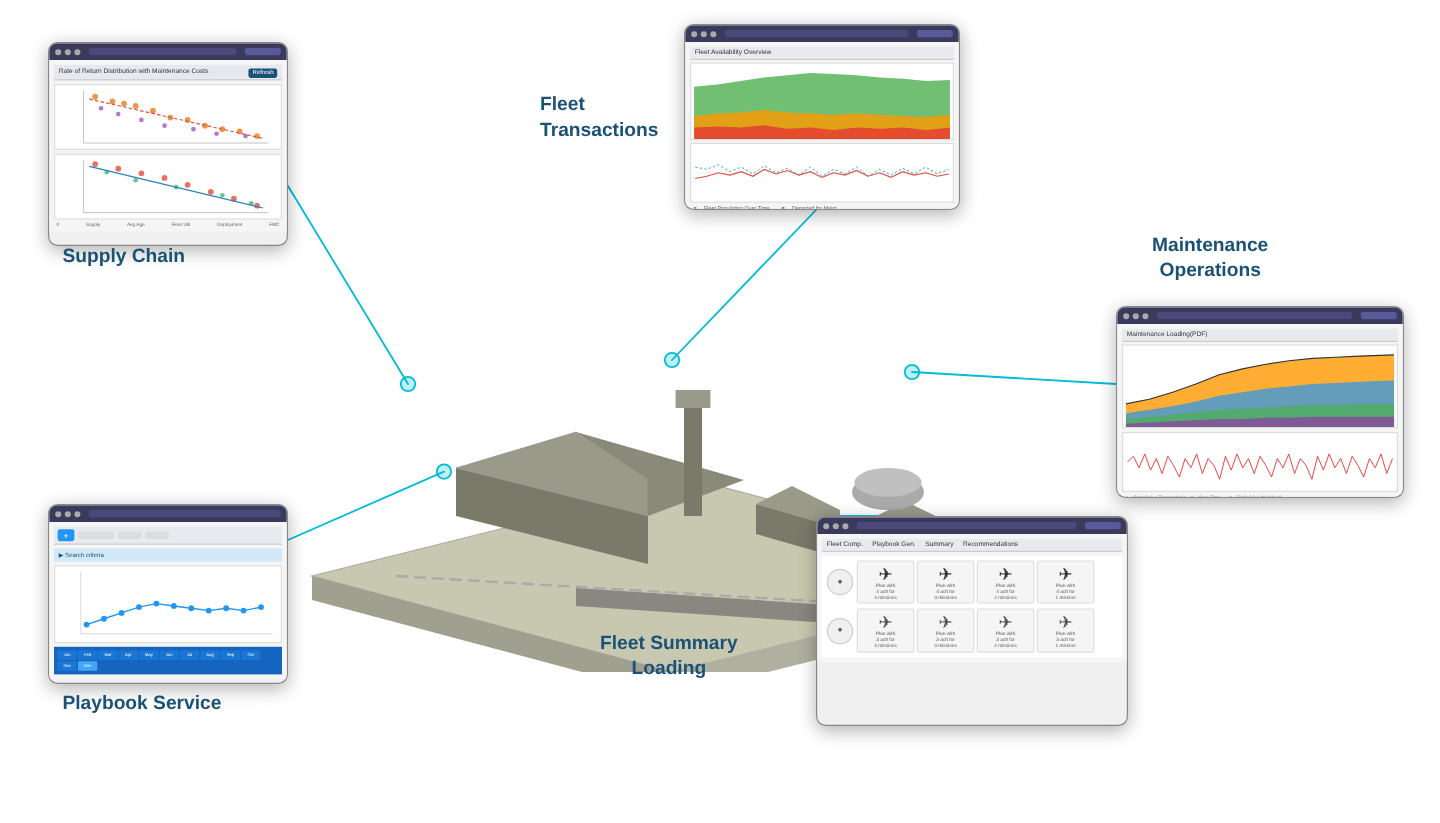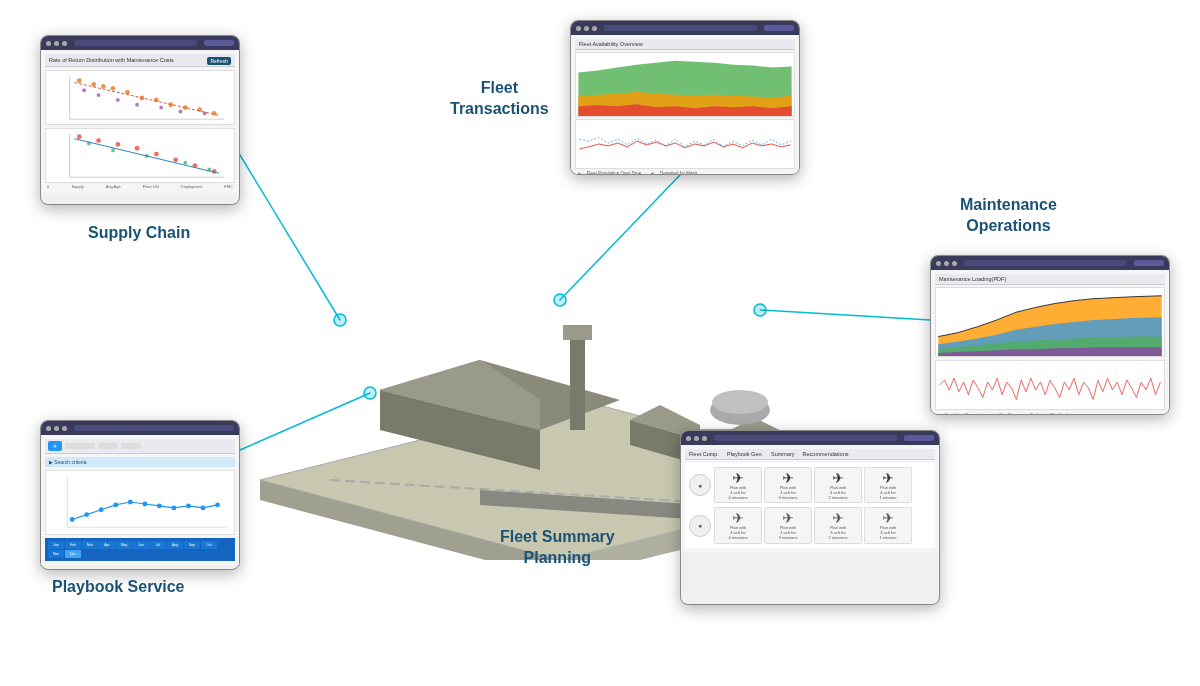--- a/index.html
+++ b/index.html
@@ -32,29 +32,28 @@
       position: absolute;
       font-weight: bold;
       font-size: 16px;
       color: #1a5276;
       line-height: 1.3;
     }
 
     
     .label-supply-chain {
       left: 52px;
-      top: 223px;
-      margin-left: 36px;
+      top: 204px;
     }
 
     
     .label-fleet-availability {
       left: 450px;
       top: 78px;
-      text-align: center;
+      text-align: left;
     }
 
     
     .label-maintenance-ops {
       left: 960px;
       top: 195px;
       text-align: center;
     }
 
     
@@ -515,14 +514,14 @@
             <div style="font-size:4px; color:#555; line-height:1.2;">Plan with<br>3 acft for<br>1 mission</div>
           </div>
         </div>
       </div>
     </div>
   </div>
 </div>
 
 <div class="label label-fleet-planning">
   <span>Fleet Summary</span><br>
-  <span>Planning</span>
+  <span>Loading</span>
 </div>
 
 </body></html>

